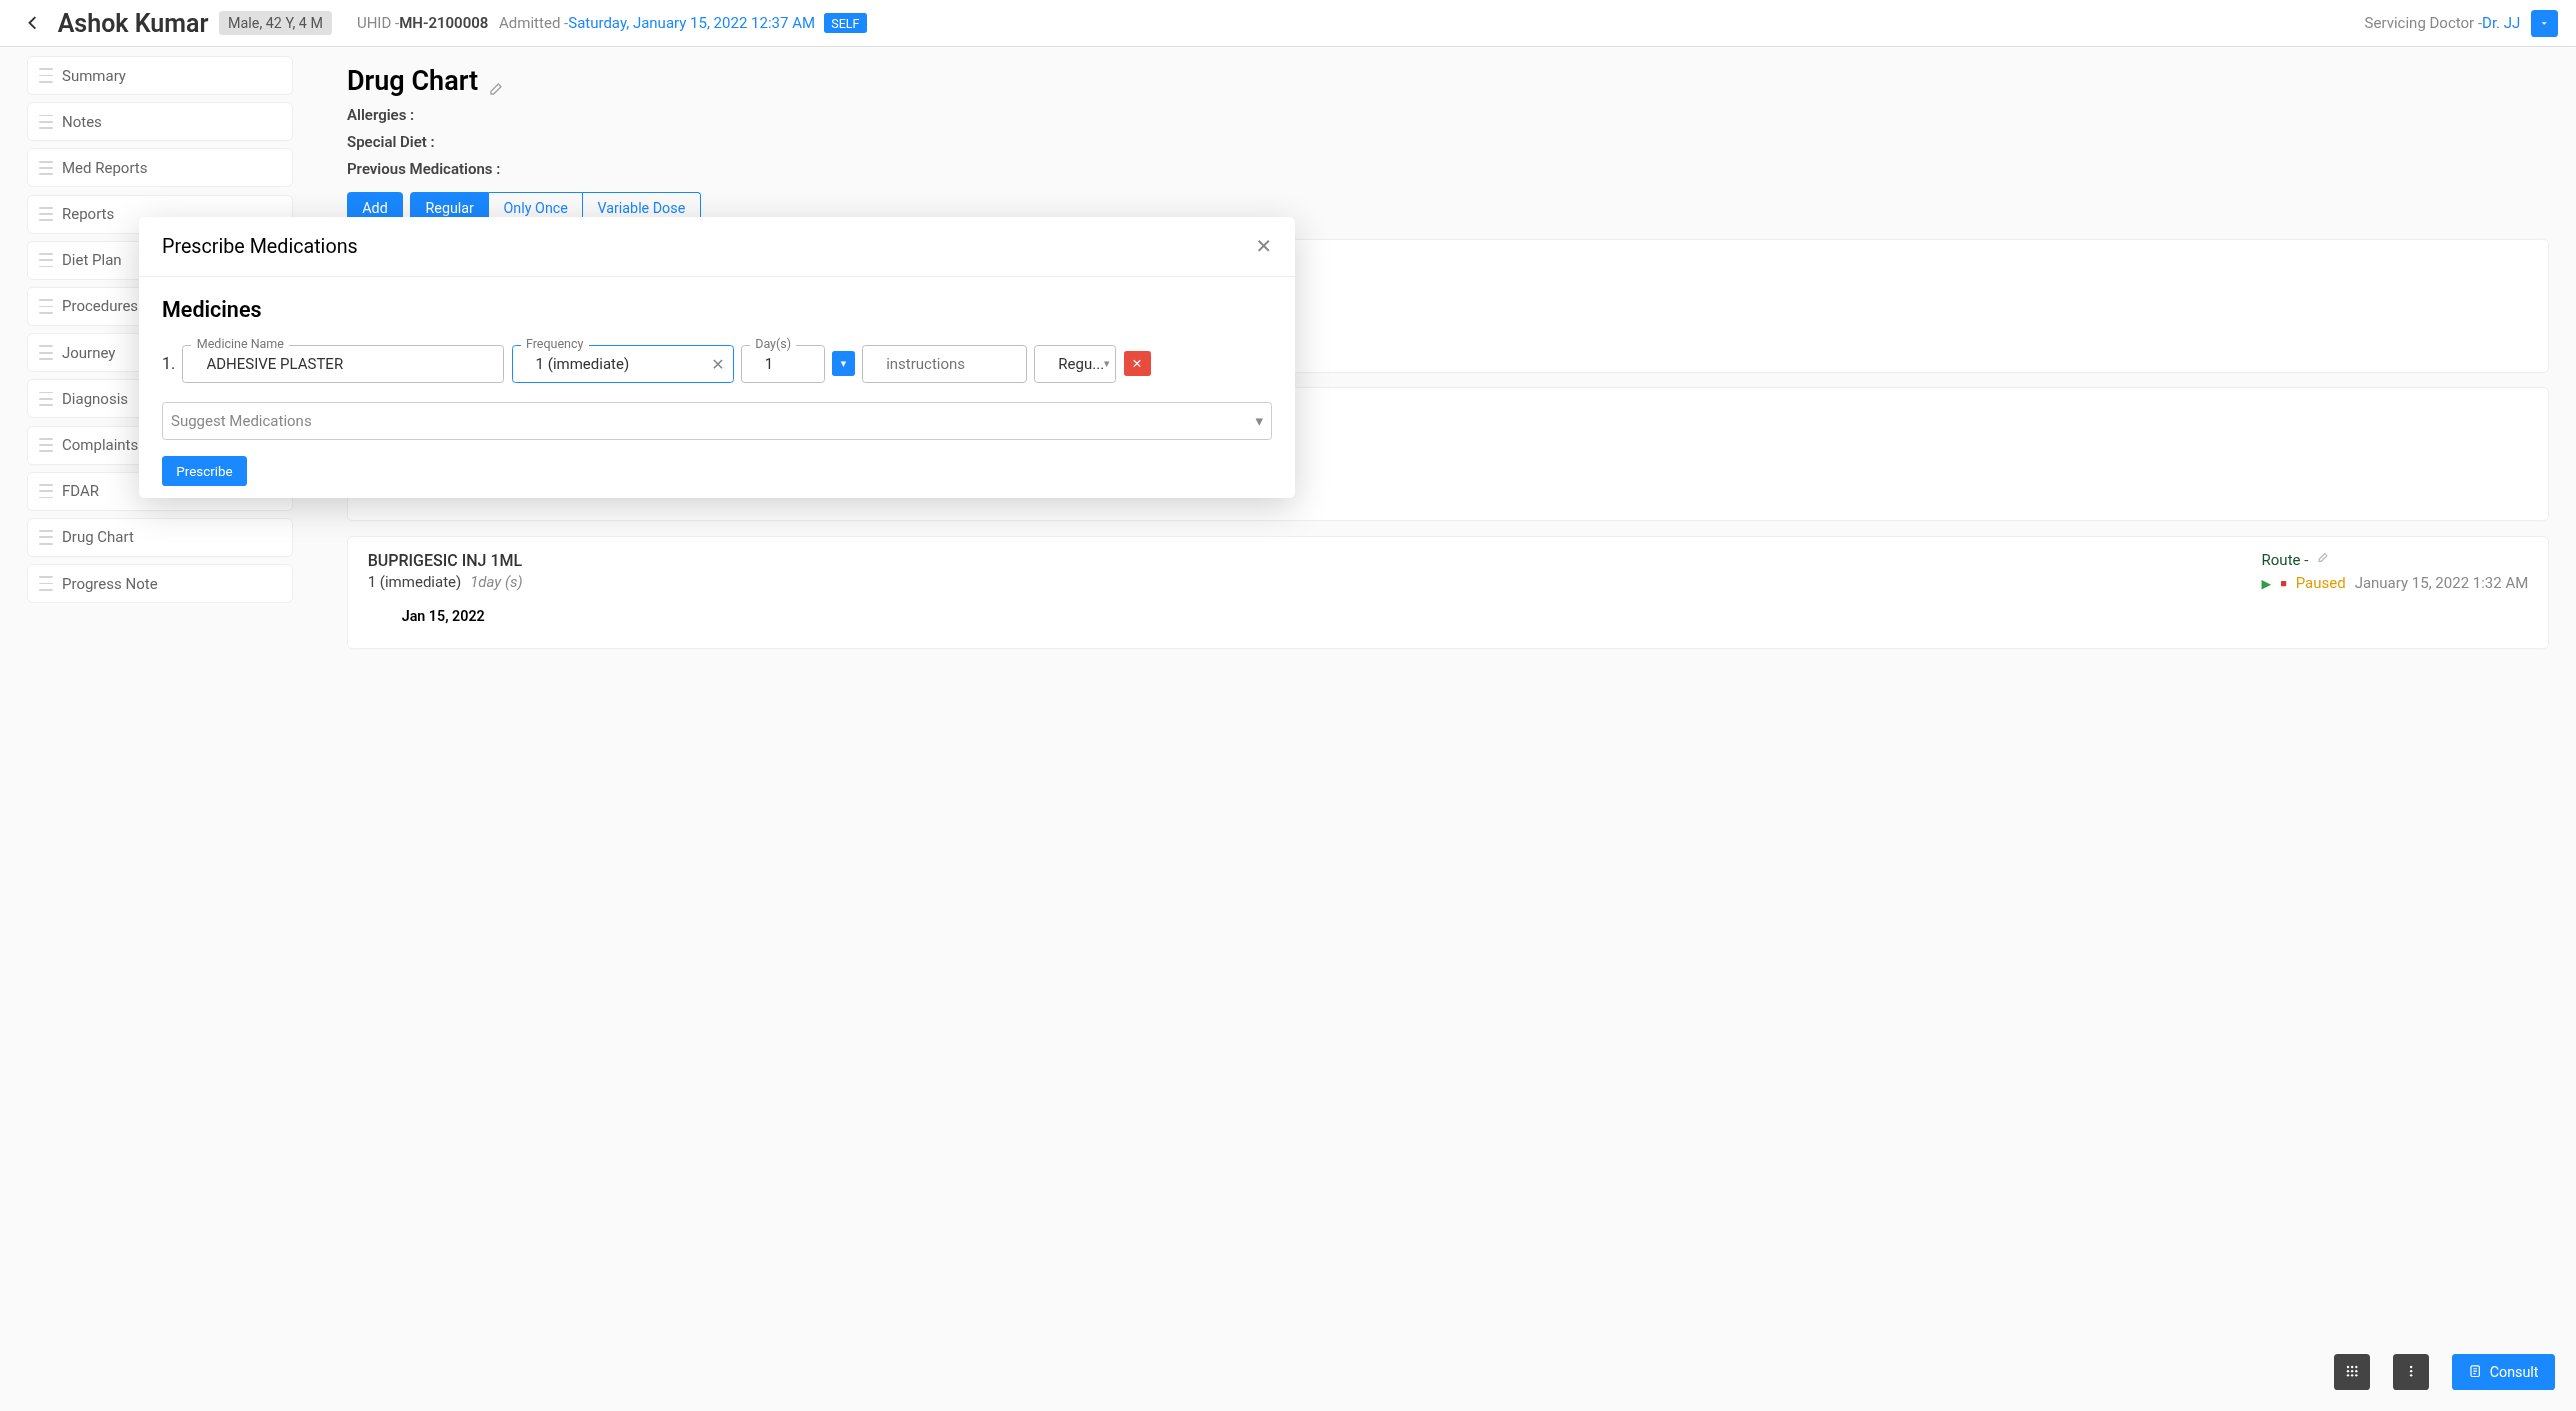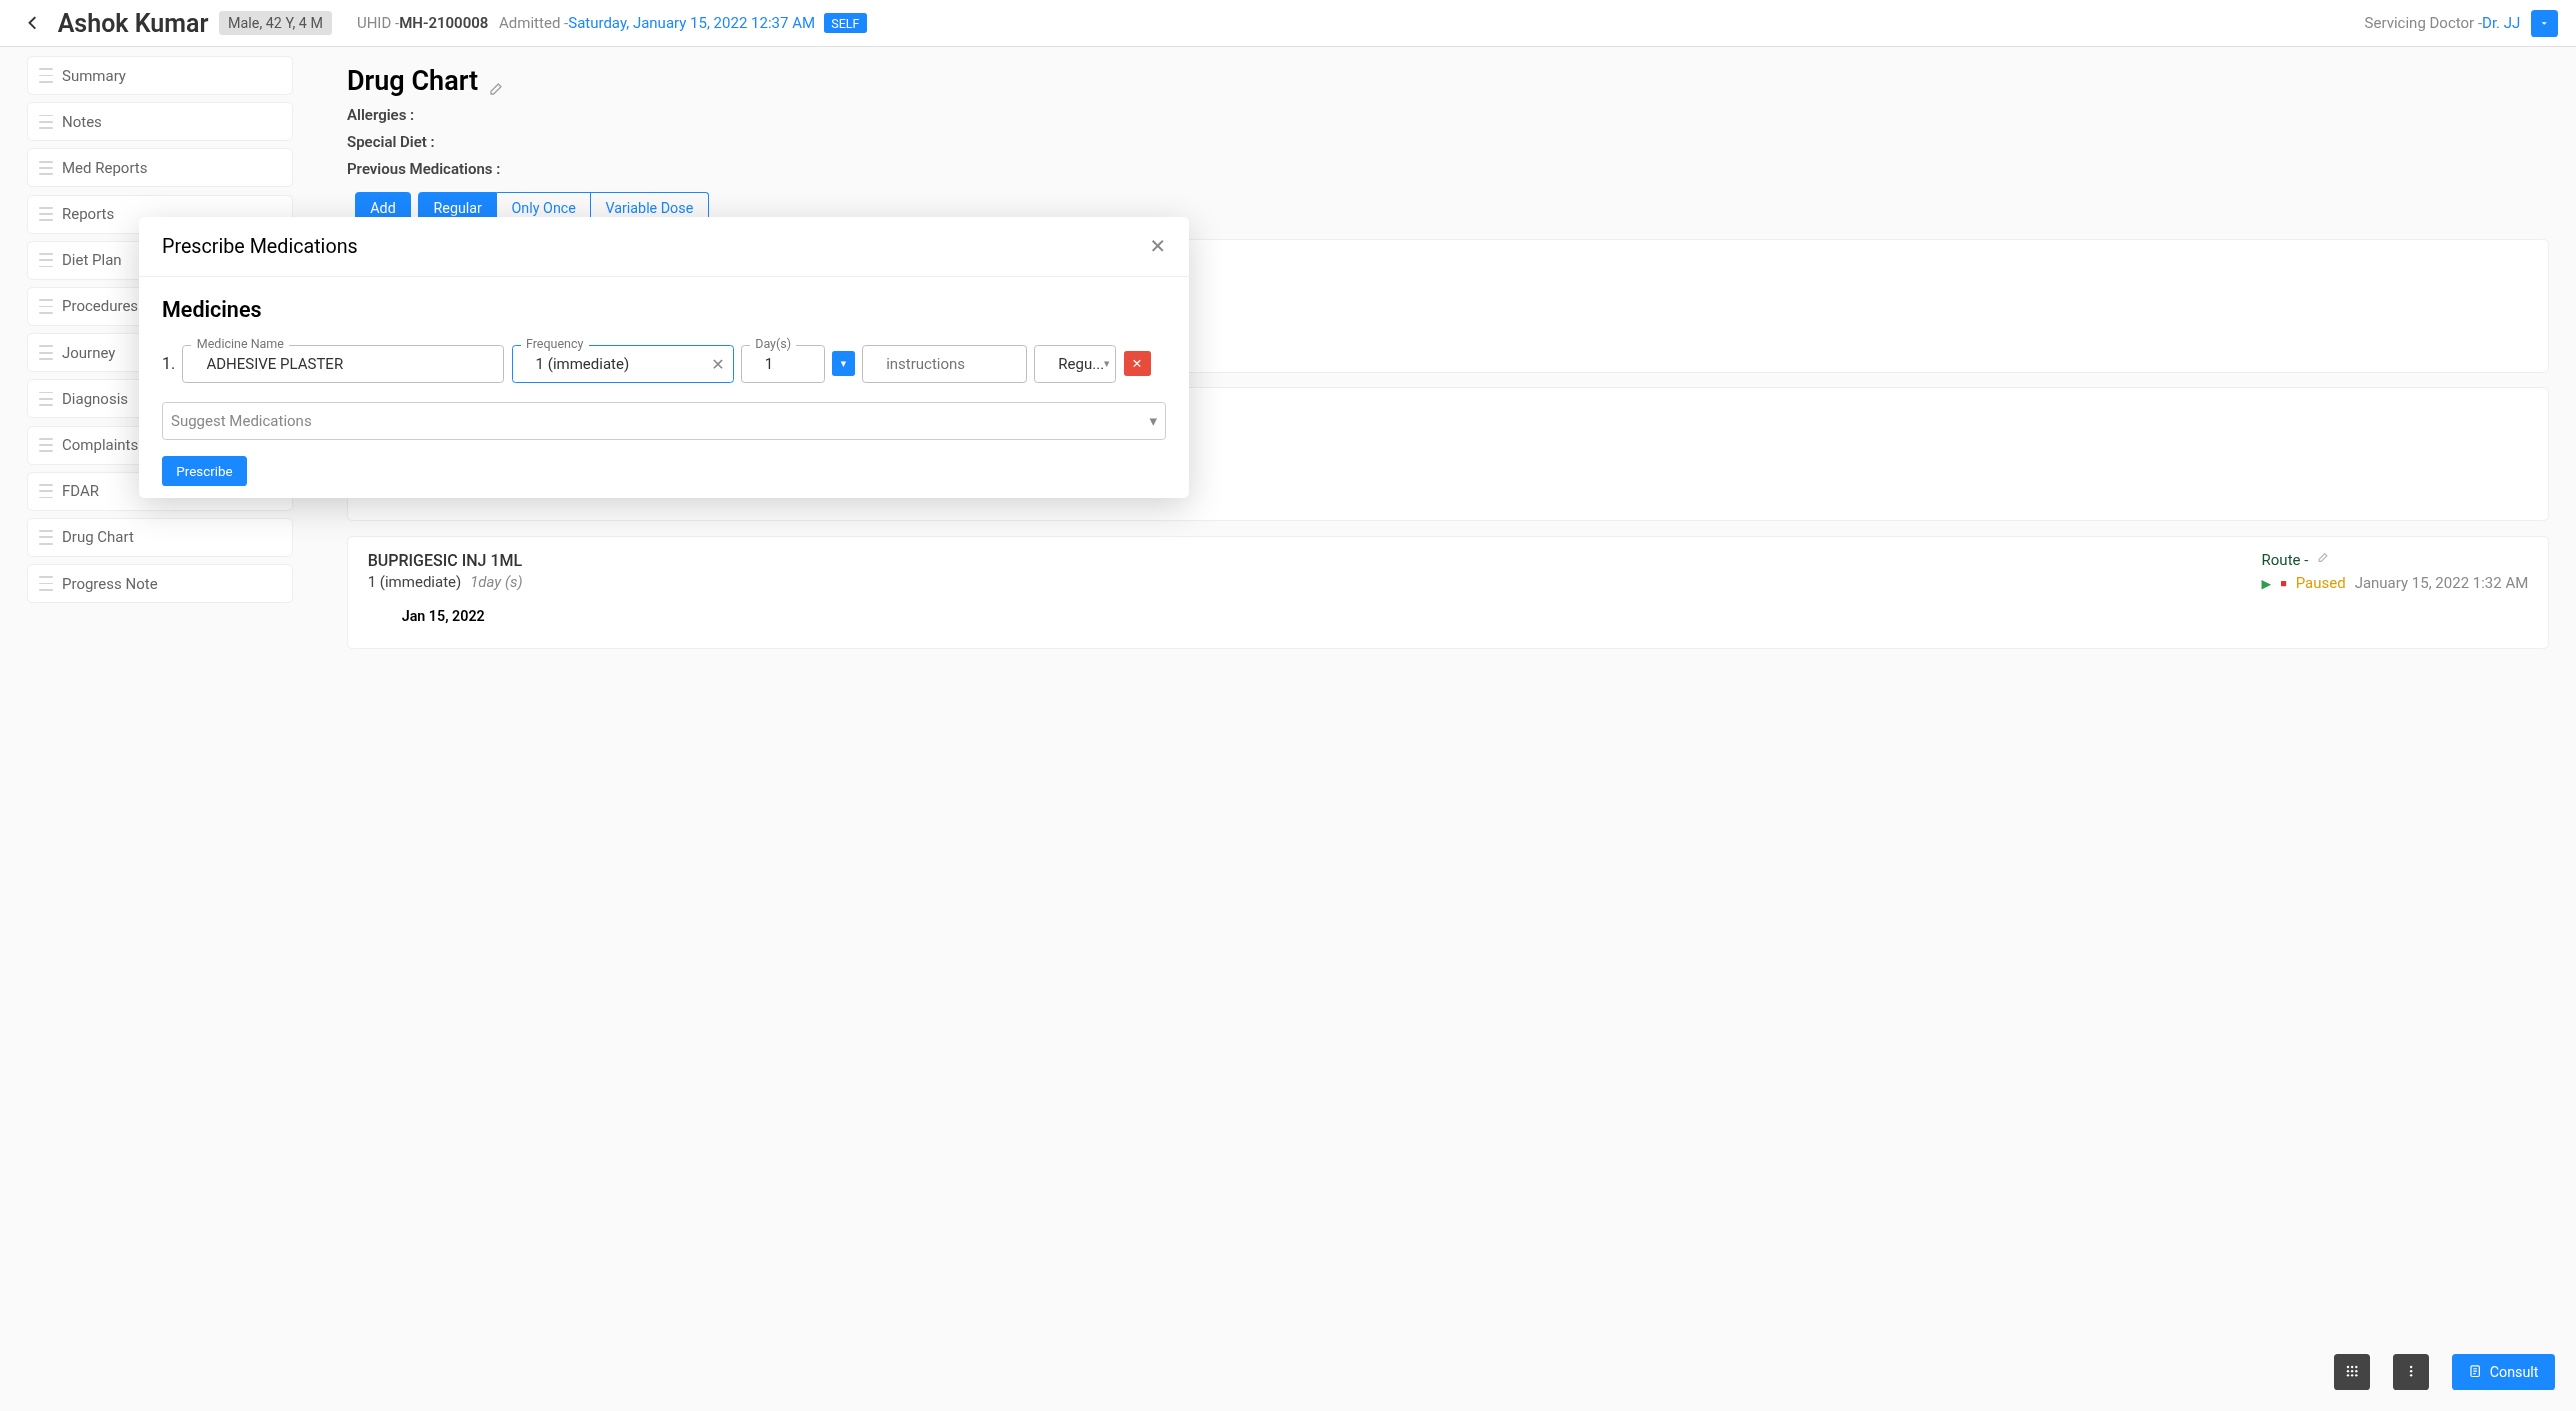--- a/index.html
+++ b/index.html
@@ -27,21 +27,21 @@
     .drag-icon span { display: block; height: 1.8px; background: #999; border-radius: 0.9px; }
     
     .content { flex: 1; padding: 18px 27px; overflow: hidden; }
     .chart-title { font-size: 27px; font-weight: 600; display: flex; align-items: center; gap: 9px; }
     .edit-icon { width: 16px; height: 16px; opacity: .6; cursor: pointer; }
     .field-label { font-size: 15px; font-weight: 600; color: #444; margin-top: 9px; }
     
     
     .tabstrip { margin-top: 14.3px; display: flex; }
     .tab { font-size: 14.3px; padding: 7.2px 14.3px; border: 0.9px solid #1a88ff; cursor: pointer; }
-    .tab.add { background:#1a88ff; color:#fff; border-radius:3.6px; margin-right:7.2px;margin-left:8px; }
+    .tab.add { background:#1a88ff; color:#fff; border-radius:3.6px; margin-right:7.2px; }
     .tab.reg { background:#1a88ff; color:#fff; border-radius:3.6px 0 0 3.6px; }
     .tab.once { color:#1a88ff; border-left:0; }
     .tab.var { color:#1a88ff; border-left:0; border-radius:0 3.6px 3.6px 0; }
     
     .med-card { background:#fff; border:0.9px solid #eee; border-radius:5.4px; padding:14.3px 19.7px; margin-top:14.3px; }
     .med-top { display:flex; justify-content:space-between; }
     .med-name { font-size:16px; font-weight:500; color:#333; }
     .med-dose { margin-top:3.6px; }
     .freq { color:#444; font-size:15px; }
     .days { color:#888; font-style:italic; font-size:15px; margin-left:5.4px; }
@@ -49,21 +49,21 @@
     .route-edit { width:12.5px; height:12.5px; margin-left:3.6px; opacity:.5; cursor:pointer; }
     .med-status { display:flex; align-items:center; gap:9px; margin-top:5.4px; font-size:15px; }
     .play-icon { color:#2e9e4a; font-size:12.5px; cursor:pointer; }
     .stop-icon { color:#d33; font-size:10.7px; cursor:pointer; }
     .paused-text { color:#e39b00; }
     .paused-time { color:#888; }
     .date-head { font-size:14.3px; font-weight:600; margin:16px 0 9px 34px; }
     
     
     .modal-backdrop { position:absolute; inset:0; background:transparent; }
-    .modal { position:absolute; left:139px; top:217px; width:1050px; background:#fff; border-radius:5.4px; box-shadow:0 9px 36px rgba(0,0,0,.18); }
+    .modal { position:absolute; left:139px; top:217px; width:1156px; background:#fff; border-radius:5.4px; box-shadow:0 9px 36px rgba(0,0,0,.18); }
     .modal-head { display:flex; justify-content:space-between; align-items:center; padding:18px 23px; border-bottom:0.9px solid #eee; }
     .modal-title { font-size:19.7px; }
     .modal-close { font-size:19.7px; color:#888; cursor:pointer; }
     .modal-body { padding:19.7px 23px 12.5px; }
     .section-title { font-size:21.5px; font-weight:600; margin-bottom:23px; }
     .row { display:flex; align-items:center; gap:7.2px; }
     .rownum { font-size:16px; color:#333; }
     .fld { position:relative; }
     .fld-label { position:absolute; top:-9px; left:9px; background:#fff; padding:0 5.4px; font-size:12.5px; color:#777; }
     .fld input, .fld .combo { height:38px; border:0.9px solid #bdbdbd; border-radius:3.6px; padding:0 23px; font-size:15px; color:#333; }

